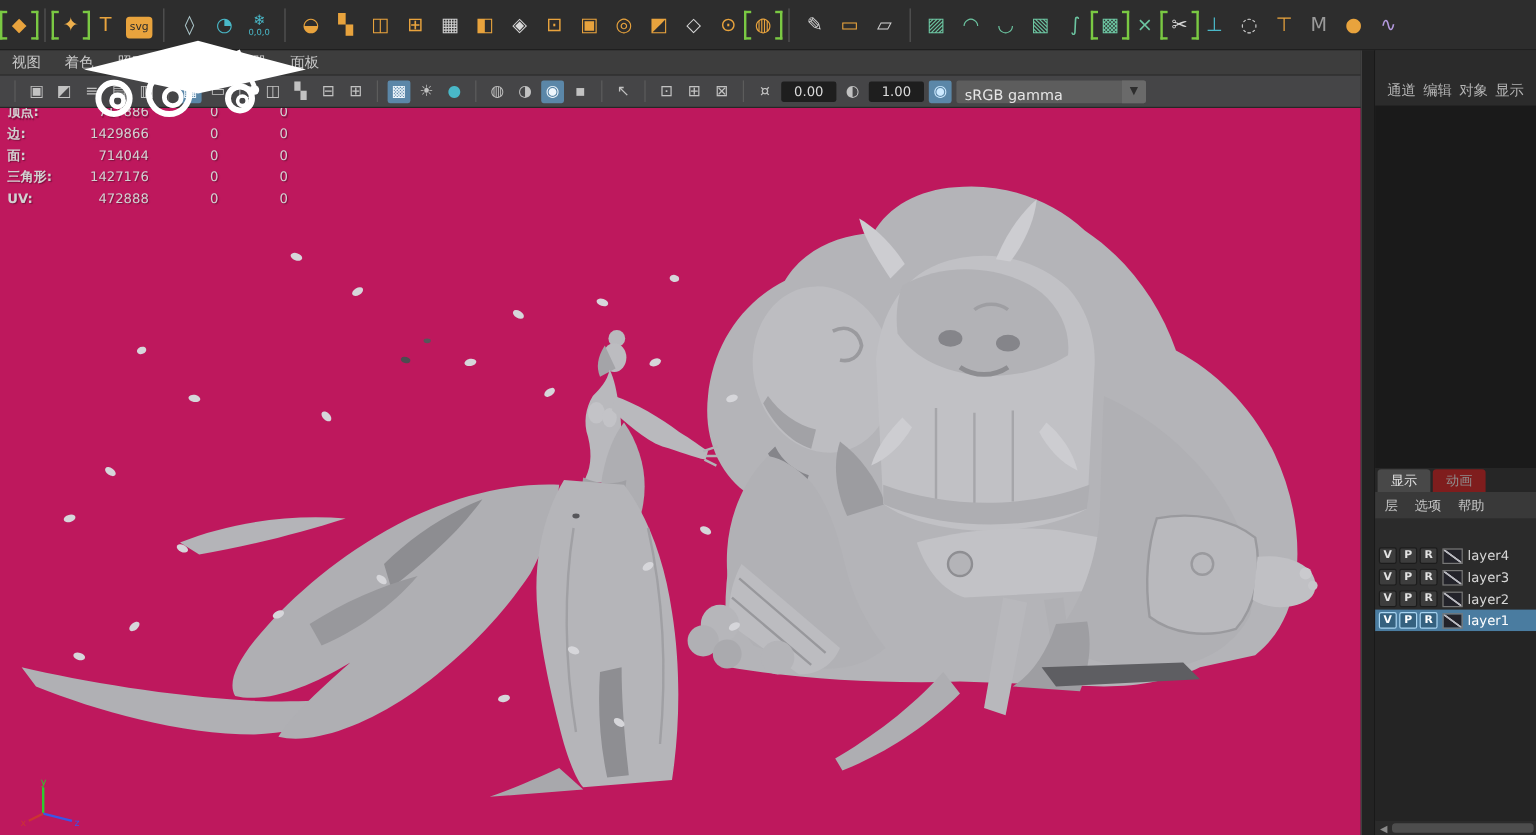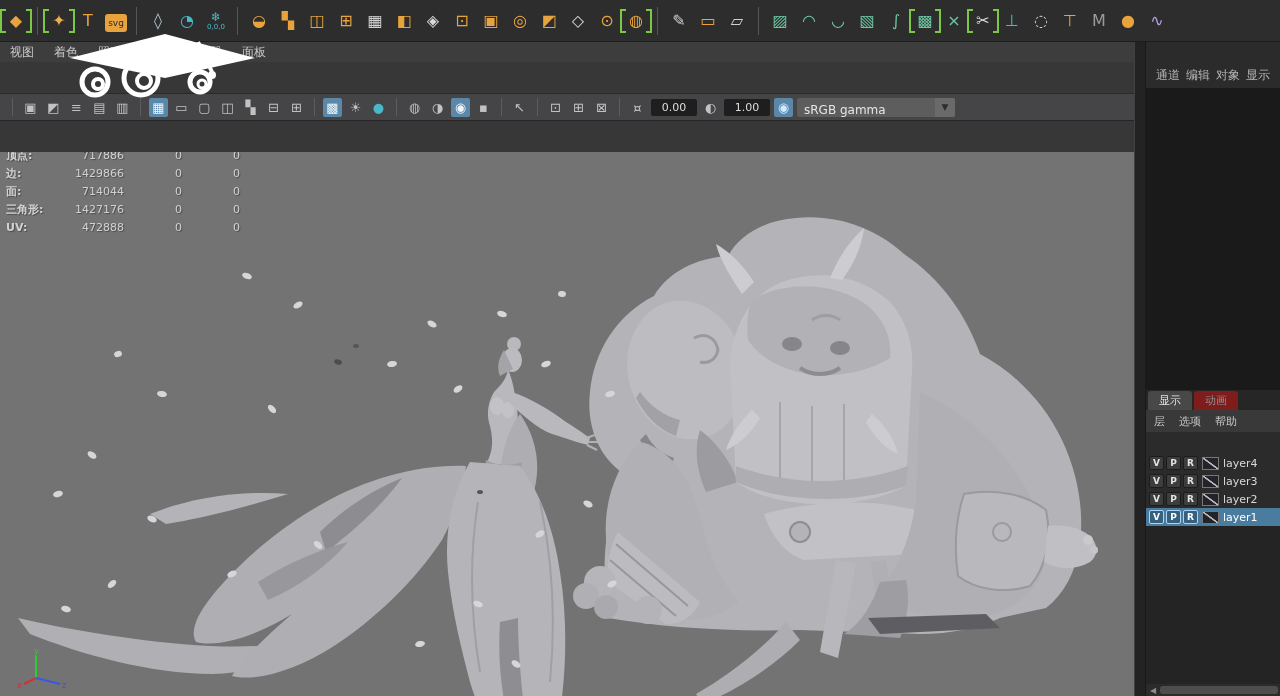--- a/index.html
+++ b/index.html
@@ -15,38 +15,38 @@
               font-size:16px;line-height:16px;flex:0 0 auto;position:relative;cursor:pointer;}
   .shelf-icon.badge{border-radius:3px;font-size:9px;font-weight:normal;height:18px;width:22px;margin-top:4px;}
   .shelf-icon i{font-style:normal;font-size:7px;line-height:7px;color:#49b8c8;margin-top:1px;}
   .shelf-icon.bracket::before,.shelf-icon.bracket::after{content:"";position:absolute;top:1px;bottom:1px;width:4px;
               border:2px solid #7ac943;}
   .shelf-icon.bracket::before{left:-4px;border-right:none;}
   .shelf-icon.bracket::after{right:-4px;border-left:none;}
   .shelf-sep{width:1px;height:28px;background:#565656;margin:0 4px;flex:0 0 auto;}
 
   
-  #vp-panel{position:absolute;left:0;top:42px;width:1134px;height:654px;display:flex;flex-direction:column;gap:31px;}
+  #vp-panel{position:absolute;left:0;top:42px;width:1134px;height:654px;display:flex;flex-direction:column;}
   #panel-menubar{height:20px;background:#3d3d3d;display:flex;align-items:center;gap:20px;padding-left:10px;
                  font-size:12px;color:#c9c9c9;flex:0 0 auto;}
   #panel-menubar span{cursor:pointer;}
   #panel-toolbar{height:28px;background:#454547;border-top:1px solid #2a2a2a;border-bottom:1px solid #262626;
                  display:flex;align-items:center;gap:4px;padding-left:8px;flex:0 0 auto;box-sizing:border-box;}
   .pt-icon{width:19px;height:19px;display:flex;align-items:center;justify-content:center;font-size:13px;
            color:#c2c2c2;border-radius:2px;cursor:pointer;flex:0 0 auto;}
   .pt-icon.active{background:#5b87a8;color:#eef6fc;}
   .pt-sep{width:1px;height:18px;background:#5c5c5c;margin:0 4px;flex:0 0 auto;}
   .pt-field{width:46px;height:17px;background:#1e1e1e;color:#dcdcdc;font-size:11px;line-height:17px;
             text-align:center;border-radius:2px;flex:0 0 auto;cursor:text;}
   .pt-select{width:158px;height:19px;background:#5d5d5d;border-radius:2px;display:flex;align-items:flex-end;
              font-size:12px;color:#e6e6e6;padding-left:7px;box-sizing:border-box;cursor:pointer;flex:0 0 auto;}
   .pt-select .arrow{margin-left:auto;width:20px;height:100%;background:#6a6a6a;border-radius:0 2px 2px 0;
              display:flex;align-items:center;justify-content:center;font-size:9px;color:#2d2d2d;}
 
-  #viewport{position:relative;flex:1;background:#737373;overflow:hidden;}
+  #viewport{position:relative;flex:1;background:#be185d;overflow:hidden;}
   #models-svg{position:absolute;left:0;top:0;}
 
   
   #hud{position:absolute;left:6px;top:-6px;font-size:11px;color:#d2d2d2;
        text-shadow:1px 1px 1px rgba(0,0,0,.35);}
   .hud-row{display:grid;grid-template-columns:58px 60px 58px 58px;height:18px;align-items:center;}
   .hud-row span{text-align:right;}
   .hud-row .hud-label{text-align:left;font-weight:bold;}
 
   #persp-label{position:absolute;left:0;right:0;bottom:1px;text-align:center;font-size:11px;color:#efefef;

